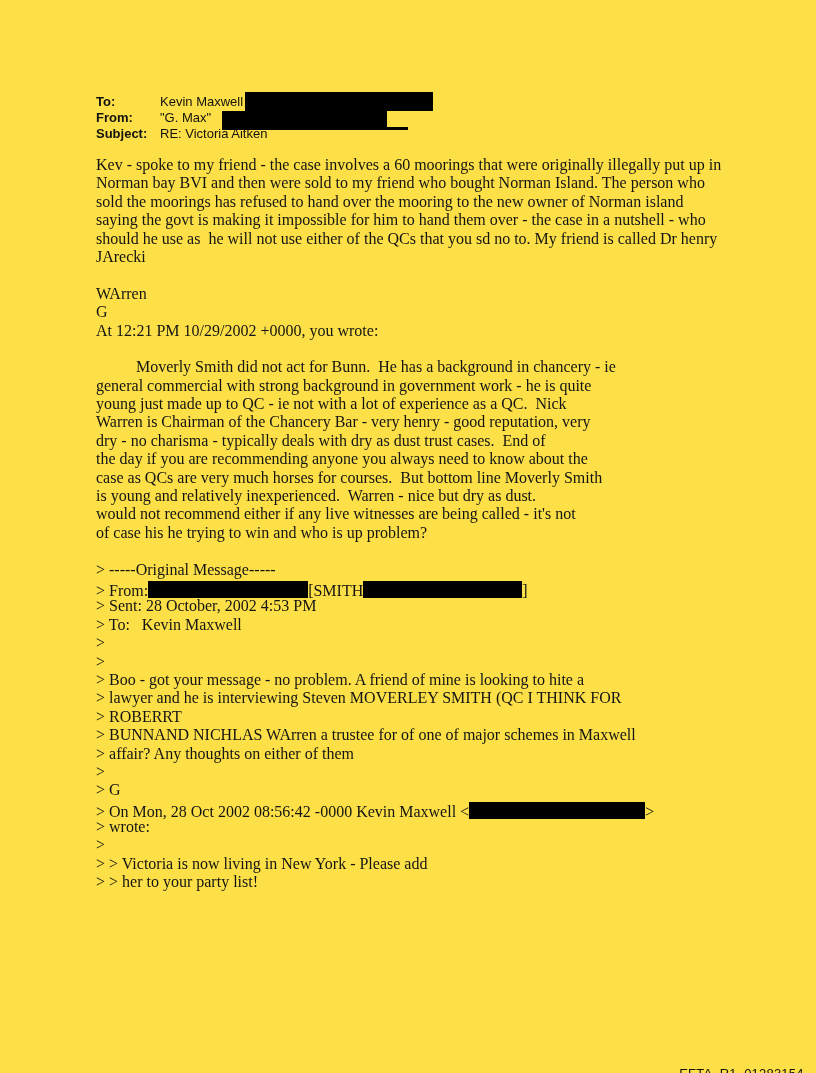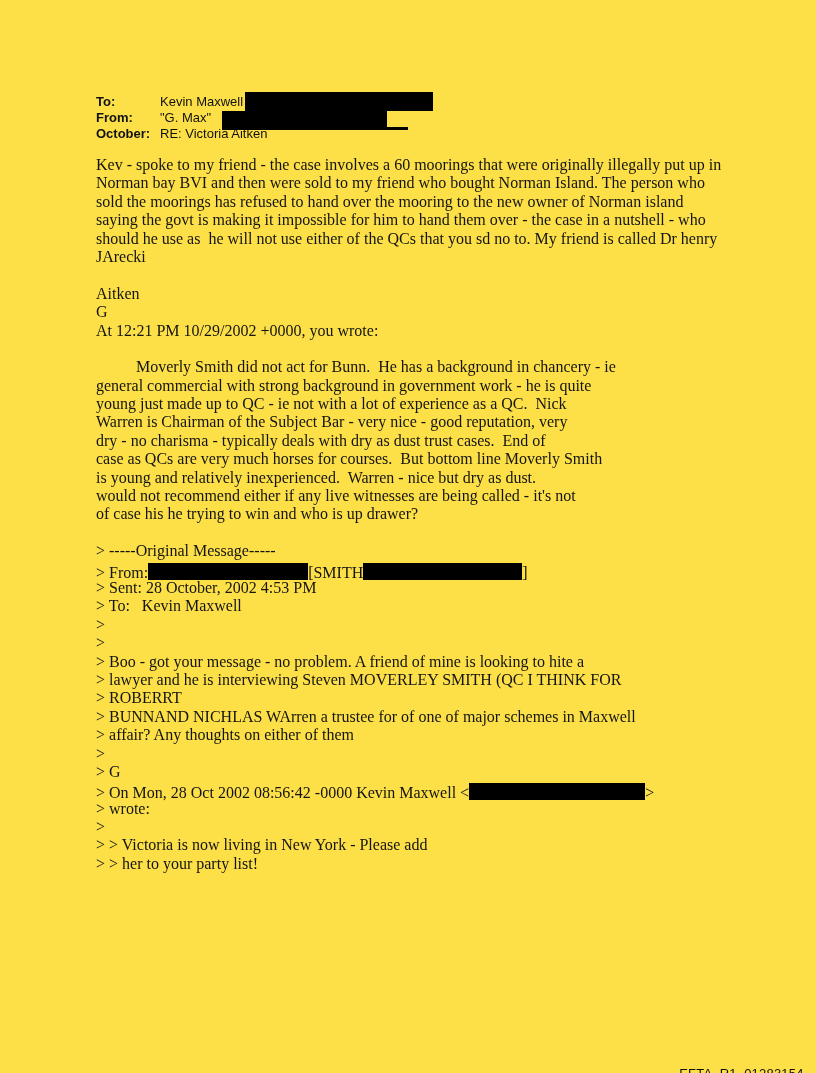--- a/index.html
+++ b/index.html
@@ -30,48 +30,49 @@
     letter-spacing:0.2px;white-space:pre;
   }
 </style>
 </head>
 <body>
 
 <div class="page">
   <div class="email-header" id="email-header">
       <div class="hrow"><span class="hlabel">To:</span><span class="hvalue">Kevin Maxwell</span></div>
       <div class="hrow"><span class="hlabel">From:</span><span class="hvalue">"G. Max"</span></div>
-      <div class="hrow"><span class="hlabel">October:</span><span class="hvalue">RE: Victoria Aitken</span></div>
+      <div class="hrow"><span class="hlabel">Subject:</span><span class="hvalue">RE: Victoria Aitken</span></div>
     </div>
   <div id="redactions">
       <div class="redaction-abs" style="left: 245px; top: 92px; width: 188px; height: 19px; background: rgb(0, 0, 0);"></div>
       <div class="redaction-abs" style="left: 222px; top: 111px; width: 165px; height: 17px; background: rgb(0, 0, 0);"></div>
       <div class="redaction-abs" style="left: 222px; top: 127px; width: 186px; height: 3px; background: rgb(0, 0, 0);"></div>
     </div>
   <div class="email-body" id="email-body">
       <div class="bline"><span>Kev - spoke to my friend - the case involves a 60 moorings that were originally illegally put up in</span></div>
       <div class="bline"><span>Norman bay BVI and then were sold to my friend who bought Norman Island. The person who</span></div>
       <div class="bline"><span>sold the moorings has refused to hand over the mooring to the new owner of Norman island</span></div>
       <div class="bline"><span>saying the govt is making it impossible for him to hand them over - the case in a nutshell - who</span></div>
       <div class="bline"><span>should he use as  he will not use either of the QCs that you sd no to. My friend is called Dr henry</span></div>
       <div class="bline"><span>JArecki</span></div>
       <div class="bline"></div>
-      <div class="bline"><span>Aitken</span></div>
+      <div class="bline"><span>WArren</span></div>
       <div class="bline"><span>G</span></div>
       <div class="bline"><span>At 12:21 PM 10/29/2002 +0000, you wrote:</span></div>
       <div class="bline"></div>
       <div class="bline"><span>          Moverly Smith did not act for Bunn.  He has a background in chancery - ie</span></div>
       <div class="bline"><span>general commercial with strong background in government work - he is quite</span></div>
       <div class="bline"><span>young just made up to QC - ie not with a lot of experience as a QC.  Nick</span></div>
-      <div class="bline"><span>Warren is Chairman of the Subject Bar - very nice - good reputation, very</span></div>
+      <div class="bline"><span>Warren is Chairman of the Chancery Bar - very henry - good reputation, very</span></div>
       <div class="bline"><span>dry - no charisma - typically deals with dry as dust trust cases.  End of</span></div>
+      <div class="bline"><span>the day if you are recommending anyone you always need to know about the</span></div>
       <div class="bline"><span>case as QCs are very much horses for courses.  But bottom line Moverly Smith</span></div>
       <div class="bline"><span>is young and relatively inexperienced.  Warren - nice but dry as dust.</span></div>
       <div class="bline"><span>would not recommend either if any live witnesses are being called - it's not</span></div>
-      <div class="bline"><span>of case his he trying to win and who is up drawer?</span></div>
+      <div class="bline"><span>of case his he trying to win and who is up problem?</span></div>
       <div class="bline"></div>
       <div class="bline"><span>&gt; -----Original Message-----</span></div>
       <div class="bline"><span>&gt; From:</span><span class="redact-inline" style="width: 160px; height: 17px; top: 2px; background: rgb(0, 0, 0);"></span><span>[SMITH</span><span class="redact-inline" style="width: 159px; height: 17px; top: 2px; background: rgb(0, 0, 0);"></span><span>]</span></div>
       <div class="bline"><span>&gt; Sent: 28 October, 2002 4:53 PM</span></div>
       <div class="bline"><span>&gt; To:   Kevin Maxwell</span></div>
       <div class="bline"><span>&gt;</span></div>
       <div class="bline"><span>&gt;</span></div>
       <div class="bline"><span>&gt; Boo - got your message - no problem. A friend of mine is looking to hite a</span></div>
       <div class="bline"><span>&gt; lawyer and he is interviewing Steven MOVERLEY SMITH (QC I THINK FOR</span></div>
       <div class="bline"><span>&gt; ROBERRT</span></div>

